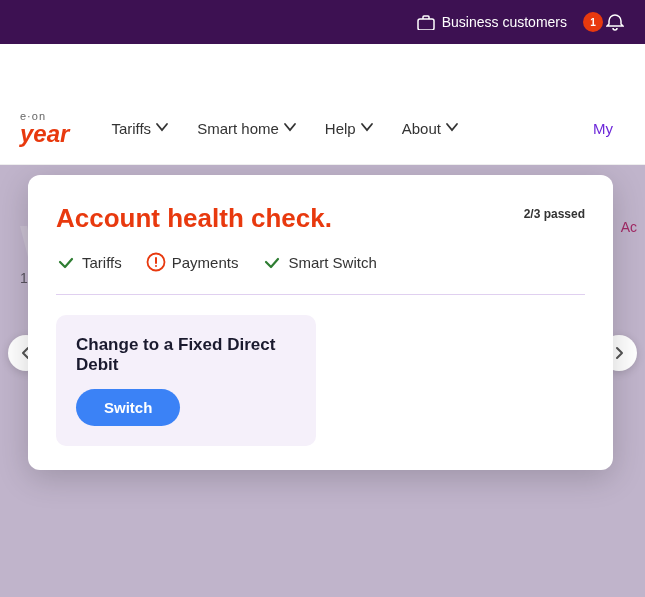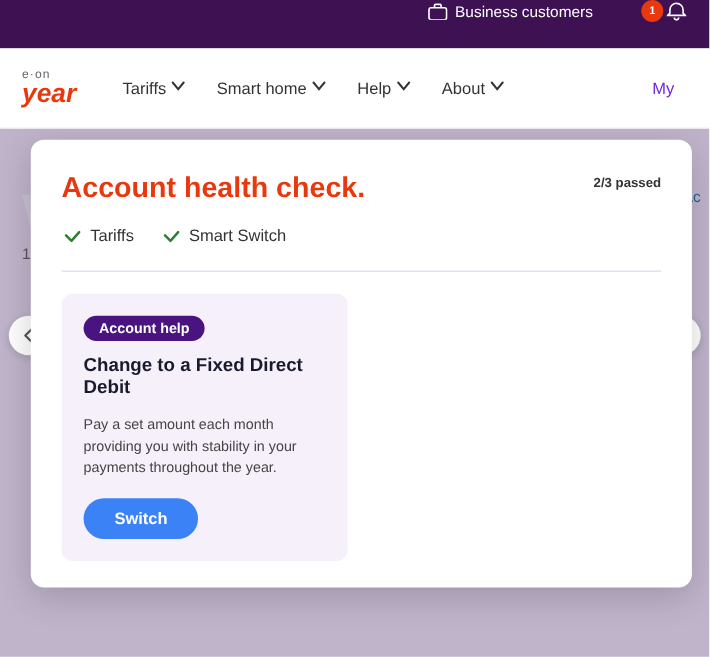--- a/index.html
+++ b/index.html
@@ -9,24 +9,24 @@
       height: 597px;
       overflow: hidden;
       position: relative;
     }
 
     
     .utility-bar {
       background: #3d1152;
       height: 44px;
       display: flex;
-      align-items: flex-start;
+      align-items: center;
       justify-content: flex-end;
       padding: 0 20px;
-      gap: 44px;
+      gap: 16px;
     }
     .utility-bar-item {
       display: flex;
       align-items: center;
       gap: 6px;
       color: white;
       font-size: 14px;
       cursor: pointer;
       text-decoration: none;
     }
@@ -58,20 +58,21 @@
 
     
     .main-nav {
       background: white;
       height: 73px;
       display: flex;
       align-items: center;
       padding: 0 20px;
       border-bottom: 1px solid #eee;
       gap: 0;
+      margin-top: 48px;
     }
     .logo {
       display: flex;
       flex-direction: column;
       margin-right: 30px;
     }
     .logo-eon {
       font-size: 11px;
       color: #666;
       font-weight: 500;
@@ -133,38 +134,38 @@
       top: 105px;
       left: 20px;
       font-size: 14px;
       color: #555;
     }
     .bg-account-label {
       position: absolute;
       top: 50px;
       right: 0;
       font-size: 14px;
-      color: #0369a1;
+      color: #be185d;
       padding: 4px 8px;
     }
 
     
     .modal-overlay {
       position: absolute;
       top: 0;
       left: 0;
       width: 100%;
       height: 100%;
       background: rgba(100, 80, 120, 0.3);
     }
     .modal {
       position: absolute;
       top: 10px;
       left: 28px;
-      right: 16px;
+      right: 32px;
       background: white;
       border-radius: 12px;
       padding: 28px 28px 24px 28px;
       box-shadow: 0 8px 32px rgba(0,0,0,0.18);
       z-index: 10;
     }
     .modal-header {
       display: flex;
       align-items: flex-start;
       justify-content: space-between;
@@ -357,35 +358,41 @@
 
     <div class="modal-checks">
 
       <div class="check-item">
         <svg class="check-icon-green" viewBox="0 0 20 20" fill="none">
           <path d="M4 10l5 5 7-8" stroke="#2e7d32" stroke-width="2.2" stroke-linecap="round" stroke-linejoin="round"></path>
         </svg>
         <span>Tariffs</span>
       </div>
 
+      <div class="check-item">
+        <svg class="check-icon-warning" viewBox="0 0 20 20" fill="none">
+          <circle cx="10" cy="10" r="8.5" stroke="#e8390e" stroke-width="1.8"></circle>
+          <path d="M10 6v5" stroke="#e8390e" stroke-width="2" stroke-linecap="round"></path>
+          <circle cx="10" cy="14" r="1" fill="#e8390e"></circle>
+        </svg>
+        <span>Payments</span>
+      </div>
 
       <div class="check-item">
         <svg class="check-icon-green" viewBox="0 0 20 20" fill="none">
           <path d="M4 10l5 5 7-8" stroke="#2e7d32" stroke-width="2.2" stroke-linecap="round" stroke-linejoin="round"></path>
         </svg>
         <span>Smart Switch</span>
       </div>
     </div>
 
     <hr class="modal-divider">
 
     <div class="help-card">
-      <div class="help-tag">Account help</div>
       <div class="help-card-title">Change to a Fixed Direct Debit</div>
-      <div class="help-card-desc">Pay a set amount each month providing you with stability in your payments throughout the year.</div>
       <button class="switch-btn">Switch</button>
     </div>
   </div>
 
   <div class="arrow-left">
     <svg width="16" height="16" viewBox="0 0 16 16" fill="none">
       <path d="M10 3L5 8l5 5" stroke="#555" stroke-width="2" stroke-linecap="round" stroke-linejoin="round"></path>
     </svg>
   </div>
   <div class="arrow-right">

